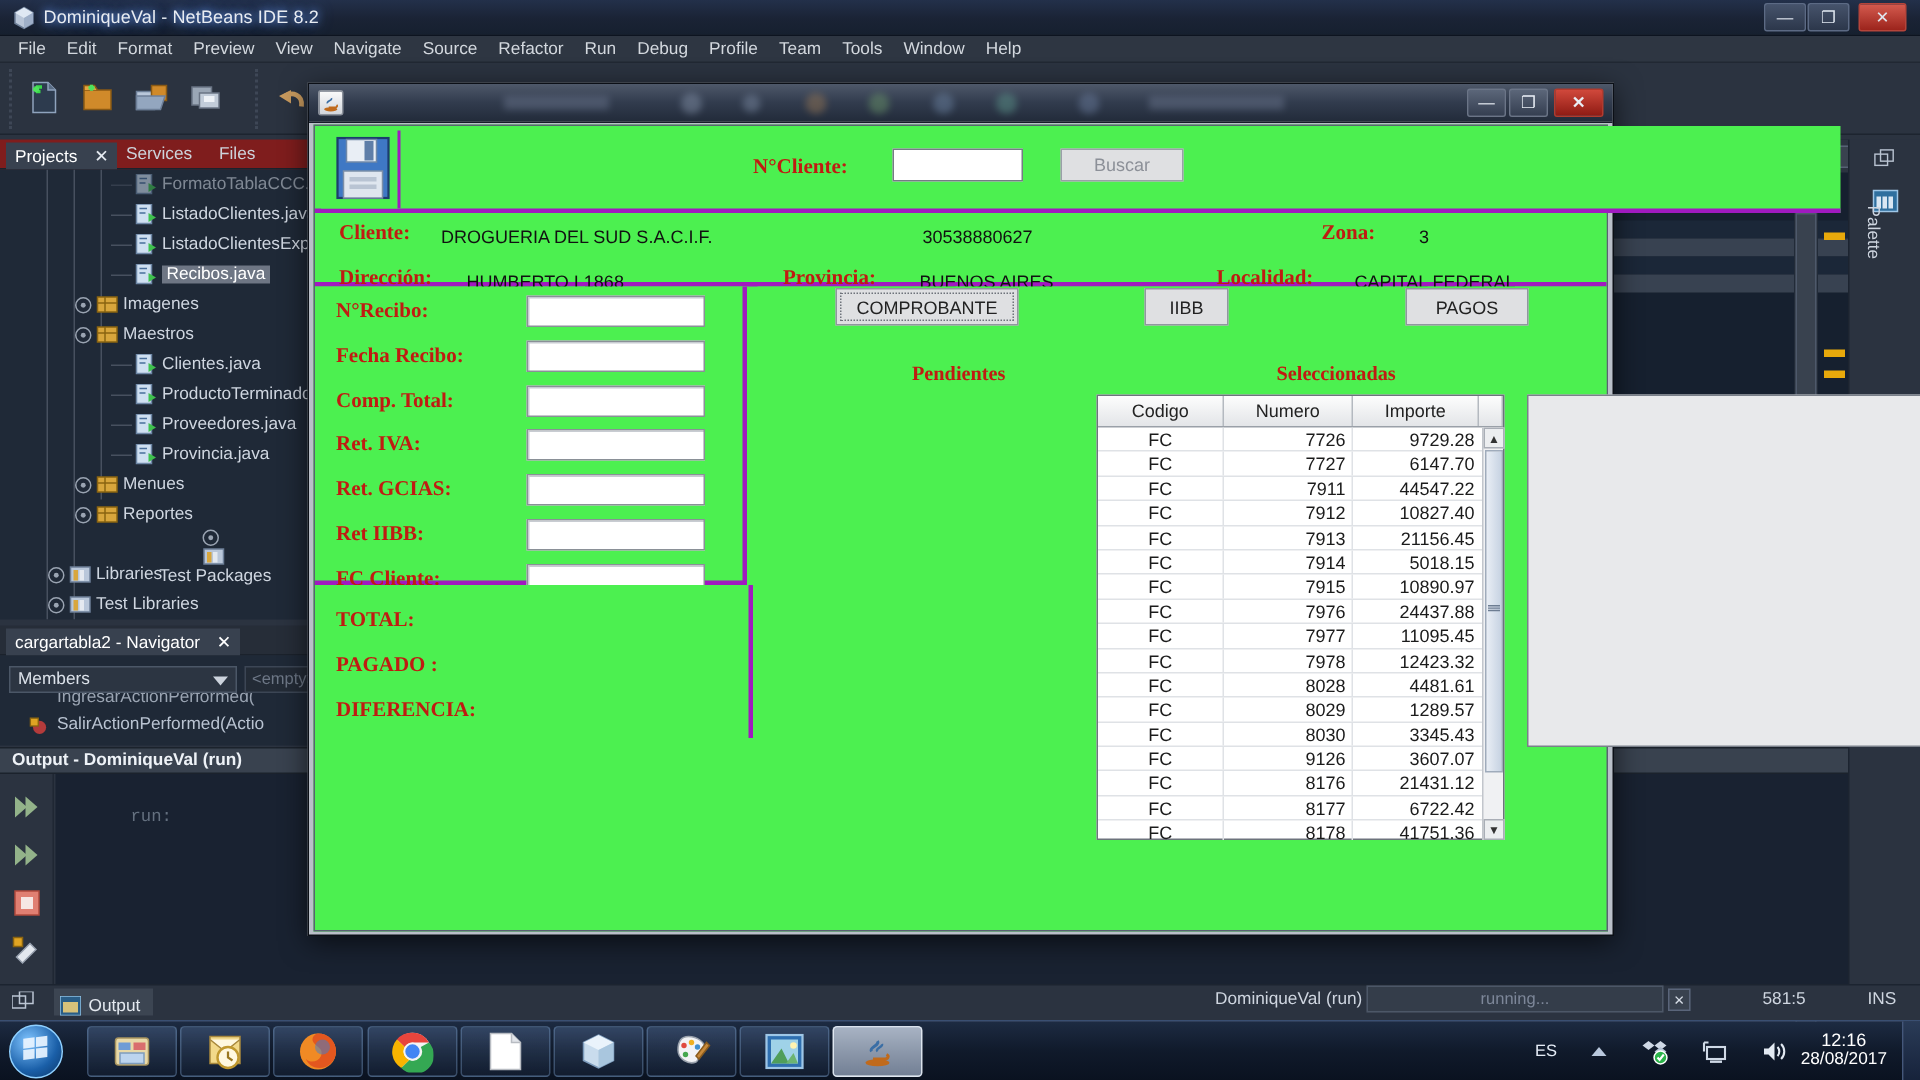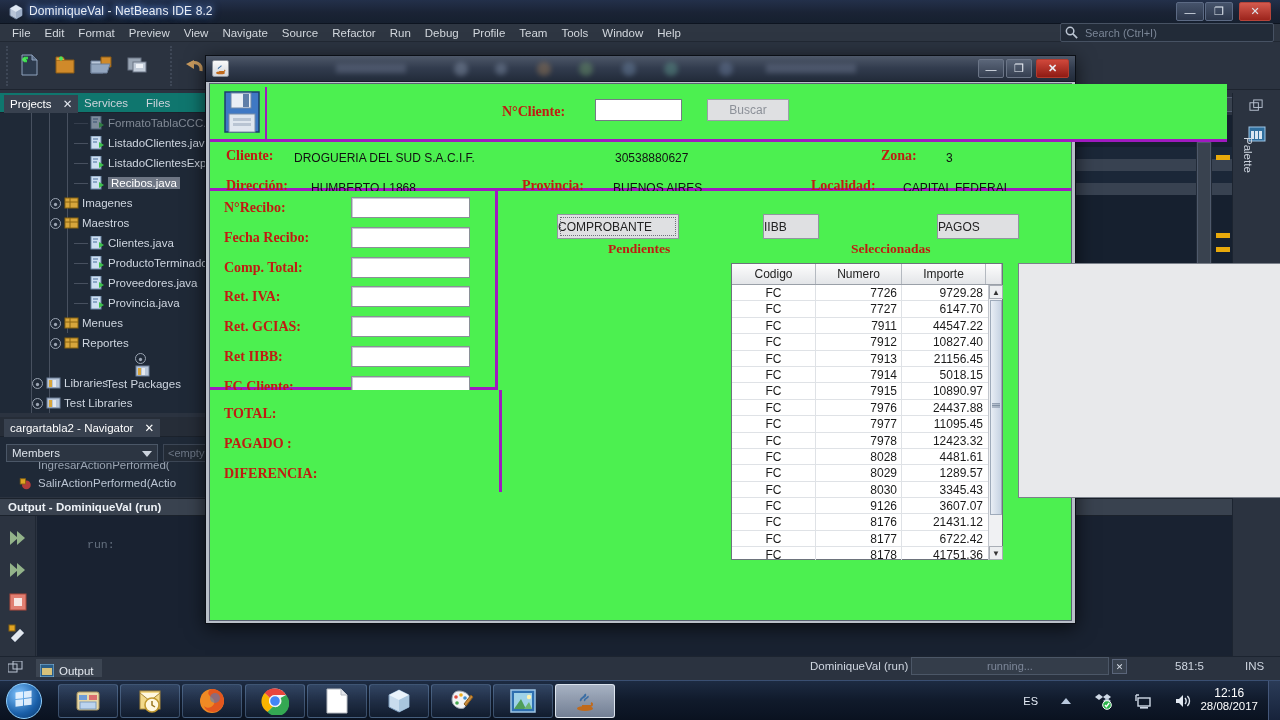--- a/index.html
+++ b/index.html
@@ -55,21 +55,21 @@
   #nb-toolbar {
     position:absolute; left:0; top:42px; width:1280px; height:48px;
     background:#2b3340; border-bottom:1px solid #1d242f;
   }
   .tbgrp { position:absolute; top:4px; height:40px; border-left:2px dotted #3e4756; }
   .tbicon { position:absolute; top:10px; width:26px; height:26px; border-radius:3px; }
 
   
   #proj-tabs {
     position:absolute; left:0; top:93px; width:268px; height:20px;
-    background:#0f766e; border-bottom:1px solid #1b222c;
+    background:#7f1d1d; border-bottom:1px solid #1b222c;
   }
   .ptab { position:absolute; top:2px; font-size:11.5px; color:#cdd3db; padding:2px 6px; }
   .ptab.active { background:#38414f; color:#ffffff; }
   #proj-tree {
     position:absolute; left:0; top:113px; width:252px; height:300px;
     background:#1f2937; overflow:hidden;
   }
   .trow { position:relative; height:20px; font-size:11.5px; color:#cfd6e0;
           display:flex; align-items:center; white-space:nowrap; }
   .trow .tname { margin-left:3px; }
@@ -202,23 +202,23 @@
               background:#4cf050; border-right:3px solid #a01ac0; }
   #rightpane{ position:absolute; left:295px; top:107px; width:566px; height:301px; background:#4cf050; }
 
   .frow { position:absolute; left:14px; height:24px; }
   .frow .fl { position:absolute; left:0; top:3px; white-space:nowrap; }
   .frow .fi { position:absolute; left:127px; top:0; width:119px; height:21px;
               background:#fff; border:1px solid #8a9097;
               box-shadow:inset 1px 1px 0 #c8ccd2; }
 
   
-  .rbtn { position:absolute; top:23px; height:25px; background:#dfe0e2;
+  .rbtn { position:absolute; top:1px; height:25px; background:#dfe0e2;
           border:1px solid #91969f;
-          display:flex; align-items:center; 
+          display:flex; align-items:center; justify-content:center;
           font-size:12px; color:#222; }
   .rbtn .inner { position:absolute; inset:2px; border:1px dotted #6e737b; }
 
   .secttl { position:absolute; top:50px; color:#c01b12;
             font-family:"Liberation Serif", serif; font-weight:bold; font-size:13.5px; }
 
   #tblwrap { position:absolute; left:226px; top:72px; width:272px; height:297px;
              background:#fff; border:1px solid #6d737c; }
   #tblhead { position:absolute; left:0; top:0; width:270px; height:21px;
              background:linear-gradient(180deg,#fdfdfd,#e3e5e8); border-bottom:1px solid #9aa0a8;
@@ -302,27 +302,20 @@
       <div class="mi">Refactor</div>
       <div class="mi">Run</div>
       <div class="mi">Debug</div>
       <div class="mi">Profile</div>
       <div class="mi">Team</div>
       <div class="mi">Tools</div>
       <div class="mi">Window</div>
       <div class="mi">Help</div>
     </div>
 
-  <div id="nb-search">
-    <svg class="sico" viewBox="0 0 16 16">
-      <circle cx="6.5" cy="6.5" r="4" fill="none" stroke="#bcc6d4" stroke-width="1.6"></circle>
-      <line x1="9.5" y1="9.5" x2="14" y2="14" stroke="#bcc6d4" stroke-width="1.8"></line>
-    </svg>
-    <span class="sph">Search (Ctrl+I)</span>
-  </div>
 
   <div id="nb-toolbar">
     <div class="tbgrp" style="left:6px;width:160px;"></div>
     <svg class="tbicon" style="left:16px;" viewBox="0 0 26 26">
       <path d="M6 3h10l5 5v15H6z" fill="#2d3b4e" stroke="#8fa3bd"></path>
       <path d="M16 3v5h5" fill="#5a6d86" stroke="#8fa3bd"></path>
       <path d="M8 6h4M8 9h3" stroke="#39d94a" stroke-width="2.4"></path>
       <path d="M10 7.5h-4M8 5.5v4" stroke="#4ee25c" stroke-width="2.2"></path>
     </svg>
     <svg class="tbicon" style="left:52px;" viewBox="0 0 26 26">

